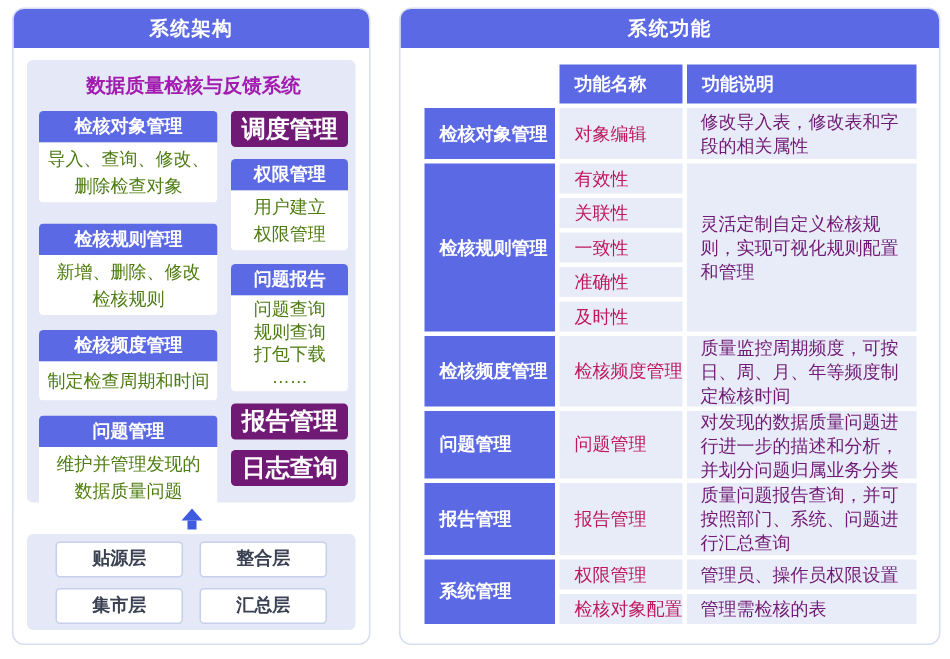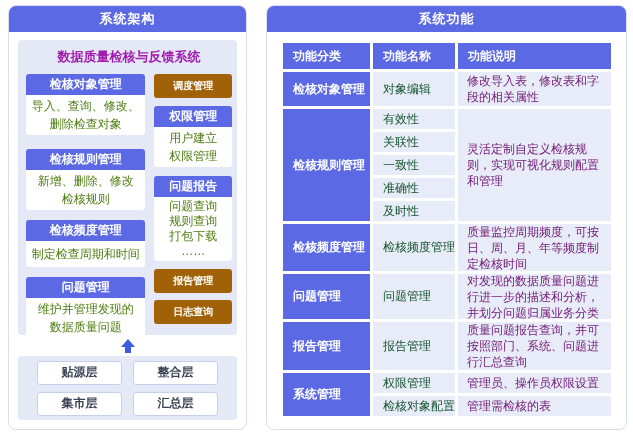--- a/index.html
+++ b/index.html
@@ -50,21 +50,21 @@
   .module-body {
     background:#ffffff; color:#4d7c0f; font-size:12px;
     text-align:center; white-space:pre-line; line-height:18px;
     padding:2px 2px; display:flex; align-items:center; justify-content:center;
   }
   .body-2 { min-height:40px; }
   .body-1 { min-height:26px; }
   .body-4 { min-height:62px; line-height:15px; }
 
   .pill {
-    background:#a16207; color:#ffffff; font-size:10px; font-weight:700;
+    background:#701a75; color:#ffffff; font-size:16px; font-weight:700;
     height:24px; border-radius:3px; flex:none;
     display:flex; align-items:center; justify-content:center;
   }
 
   .gap14 { height:14px; flex:none; }
   .gap10 { height:10px; flex:none; }
   .gap9  { height:9px;  flex:none; }
   .gap8  { height:8px;  flex:none; }
   .gap7  { height:7px;  flex:none; }
 
@@ -102,21 +102,21 @@
   }
   .th {
     background:#5B69E4; color:#ffffff; font-weight:700;
     display:flex; align-items:center; padding-left:10px;
   }
   .cat {
     background:#5B69E4; color:#ffffff; font-weight:700;
     display:flex; align-items:center; padding-left:10px;
   }
   .cell {
-    background:#E8EBF8; color:#14532d;
+    background:#E8EBF8; color:#be185d;
     display:flex; align-items:center; padding-left:10px;
   }
   .desc {
     background:#E8EBF8; color:#701a75;
     display:flex; align-items:center;
     padding:3px 6px 3px 9px; line-height:16px;
   }
 </style>
 </head>
 <body>
@@ -192,21 +192,20 @@
       <div class="layer-box">集市层</div>
       <div class="layer-box">汇总层</div>
     </div>
   </section>
 
   <section class="card card-right">
     <header class="card-head">系统功能</header>
 
     <div class="func-table">
 
-      <div class="th" style="grid-area:1/1/2/2">功能分类</div>
       <div class="th" style="grid-area:1/2/2/3">功能名称</div>
       <div class="th" style="grid-area:1/3/2/4">功能说明</div>
 
       <div class="cat" style="grid-area:2/1/3/2">检核对象管理</div>
       <div class="cell" style="grid-area:2/2/3/3">对象编辑</div>
       <div class="desc" style="grid-area:2/3/3/4">修改导入表，修改表和字段的相关属性</div>
 
       <div class="cat" style="grid-area:3/1/8/2">检核规则管理</div>
       <div class="cell" style="grid-area:3/2/4/3">有效性</div>
       <div class="cell" style="grid-area:4/2/5/3">关联性</div>

